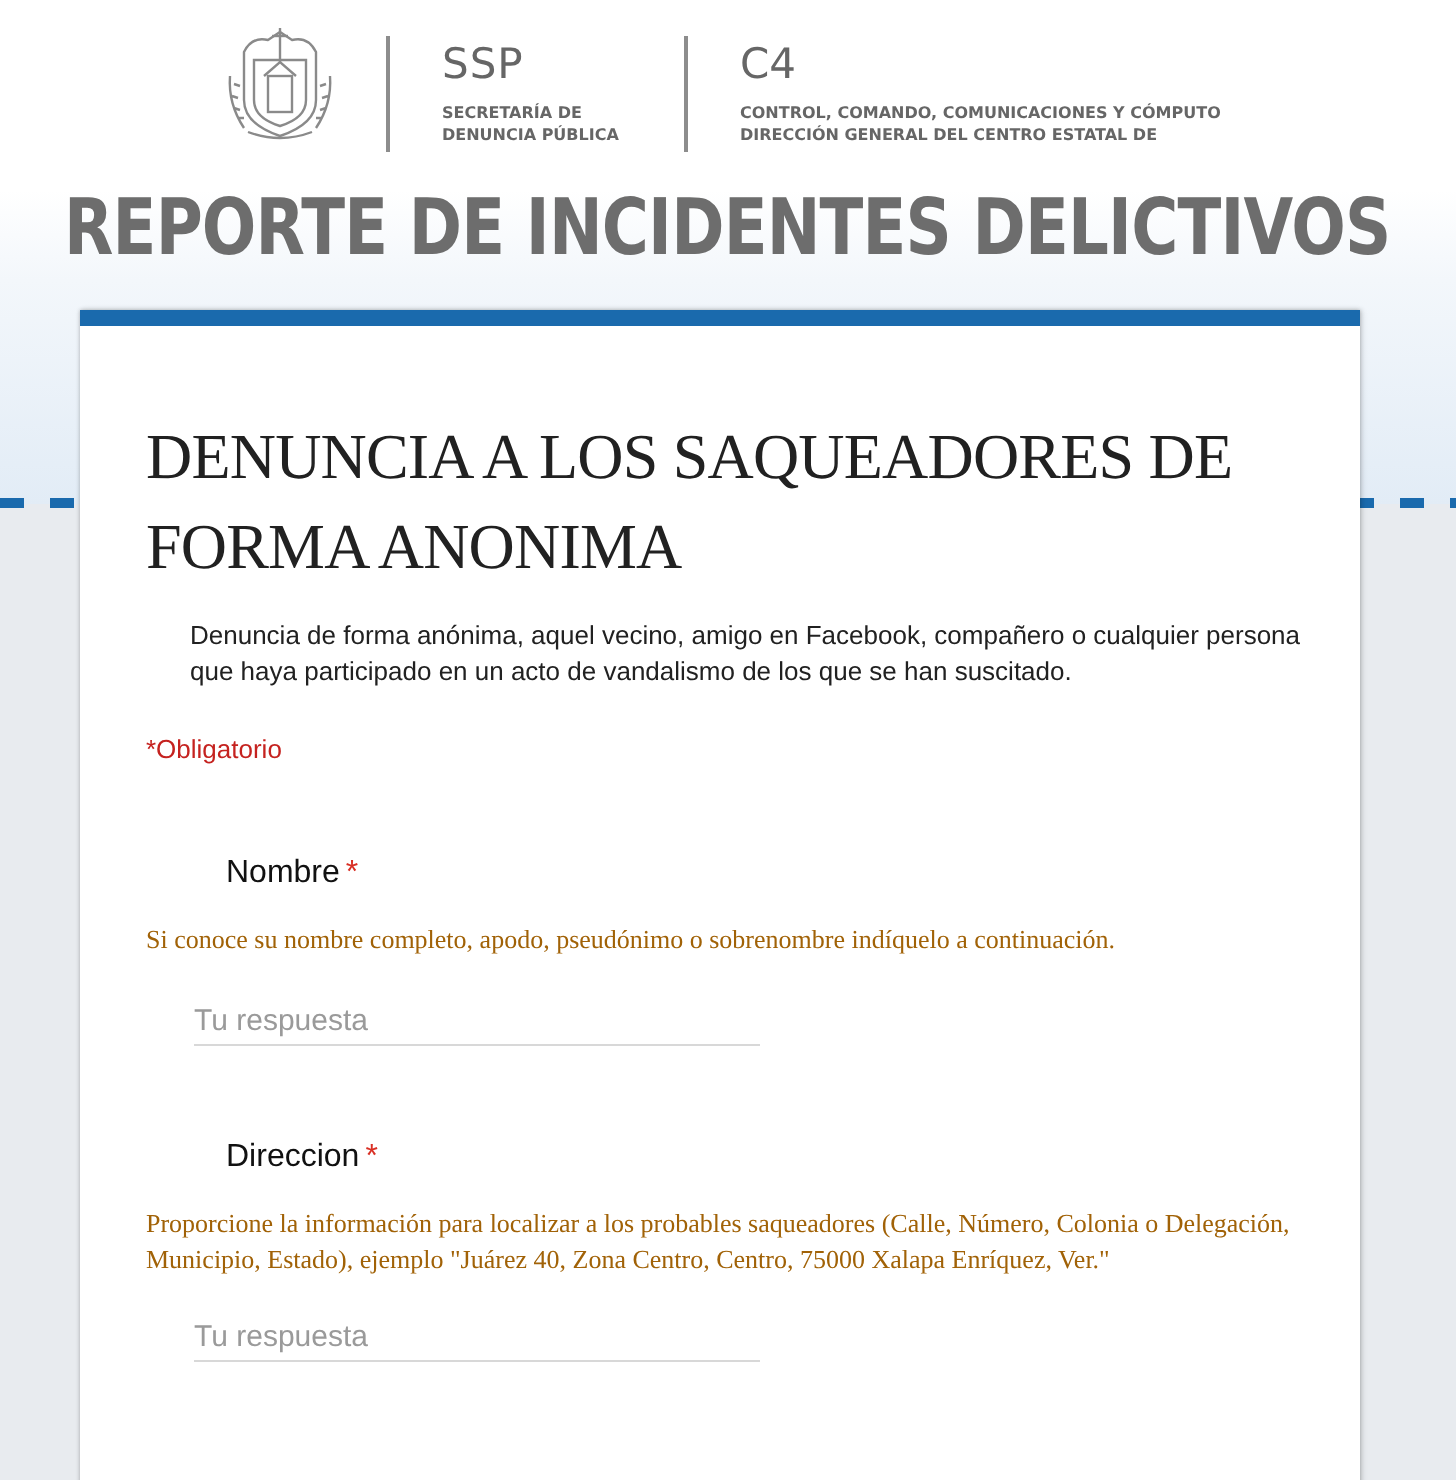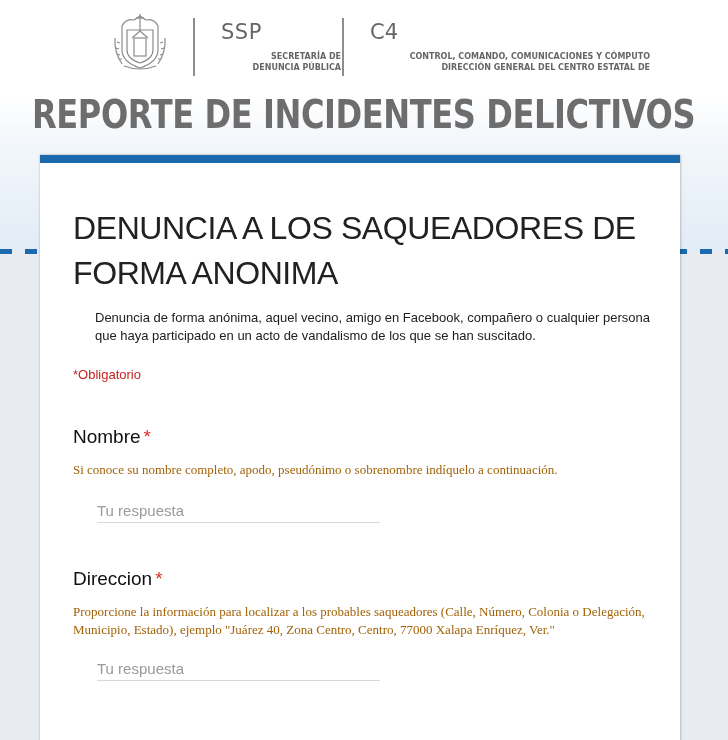--- a/index.html
+++ b/index.html
@@ -14,21 +14,21 @@
       background: linear-gradient(to bottom, #ffffff 0px, #ffffff 95px, #f3f7fb 140px, #e2ecf6 252px);
     }
     .dash-line {
       position: absolute; left: 0; top: 249px; width: 728px; height: 5px;
       background: repeating-linear-gradient(to right, #1a6aad 0px, #1a6aad 12px, transparent 12px, transparent 25px);
     }
     .below-banner {
       position: absolute; left: 0; top: 254px; width: 728px; height: 486px;
       background: #e8ebef;
     }
-    .logo-row { position: absolute; left: 0; top: 0; width: 620px; height: 90px; text-align: right; }
+    .logo-row { position: absolute; left: 0; top: 0; width: 620px; height: 90px; }
     .crest {
       position: absolute; left: 112px; top: 12px; width: 56px; height: 60px;
     }
     .vsep { position: absolute; top: 18px; width: 2px; height: 58px; background: #8d8d8d; }
     .ssp-title {
       position: absolute; left: 221px; top: 20px;
       font-family: "DejaVu Sans", sans-serif; font-size: 21px; color: #666; letter-spacing: 0.5px;
     }
     .ssp-sub {
       position: absolute; left: 221px; top: 51px; width: 120px;
@@ -50,32 +50,32 @@
     }
     .card {
       position: absolute; left: 40px; top: 155px; width: 640px; height: 600px;
       background: #ffffff;
       border-top: 8px solid #1a6aad;
       box-shadow: 0 0 2px rgba(0,0,0,0.25), 1px 0 3px rgba(0,0,0,0.12);
     }
     .form-title {
       position: absolute; left: 33px; top: 43px; width: 590px;
       font-size: 32px; line-height: 45px; color: #212121;
-      font-family: Liberation Sans, sans-serif; letter-spacing: -0.4px;
+      font-family: Liberation Serif, serif; letter-spacing: -0.4px;
     }
     .form-desc {
       position: absolute; left: 33px; top: 146px; width: 575px;
       font-size: 13px; line-height: 18px; color: #212121; margin-left: 22px;
     }
     .required-note {
       position: absolute; left: 33px; top: 204px;
       font-size: 13px; color: #c5221f;
     }
     .question { position: absolute; left: 33px; width: 575px; }
-    .q-title { font-size: 19px; color: #111; line-height: 24px; }
+    .q-title { font-size: 16px; color: #111; line-height: 24px; margin-left: 40px; }
     .q-star { color: #d93025; margin-left: 3px; }
     .q-help { font-size: 13px; line-height: 18px; color: #a16207; margin-top: 12px; font-family: Liberation Serif, serif; }
     .answer {
       display: block; width: 283px; height: 24px;
       border: none; border-bottom: 1px solid #d8d8d8;
       font-family: "Liberation Sans", sans-serif; font-size: 15px; color: #212121;
       background: transparent; outline: none; padding: 0; margin-left: 24px;
     }
     .answer::placeholder { color: #9a9a9a; }
   </style>
@@ -125,16 +125,16 @@
       <span>Nombre</span><span class="q-star">*</span>
     </div>
     <div class="q-help">Si conoce su nombre completo, apodo, pseudónimo o sobrenombre indíquelo a continuación.</div>
     <input class="answer" type="text" style="margin-top: 20px;" placeholder="Tu respuesta">
   </div>
 
   <div class="question" style="top:404px;">
     <div class="q-title">
       <span>Direccion</span><span class="q-star">*</span>
     </div>
-    <div class="q-help">Proporcione la información para localizar a los probables saqueadores (Calle, Número, Colonia o Delegación, Municipio, Estado), ejemplo "Juárez 40, Zona Centro, Centro, 77000 Xalapa Enríquez, Ver."</div>
+    <div class="q-help">Proporcione la información para localizar a los probables saqueadores (Calle, Número, Colonia o Delegación, Municipio, Estado), ejemplo "Juárez 40, Zona Centro, Centro, 75000 Xalapa Enríquez, Ver."</div>
     <input class="answer" type="text" style="margin-top: 18px;" placeholder="Tu respuesta">
   </div>
 </div>
 
 </body></html>

